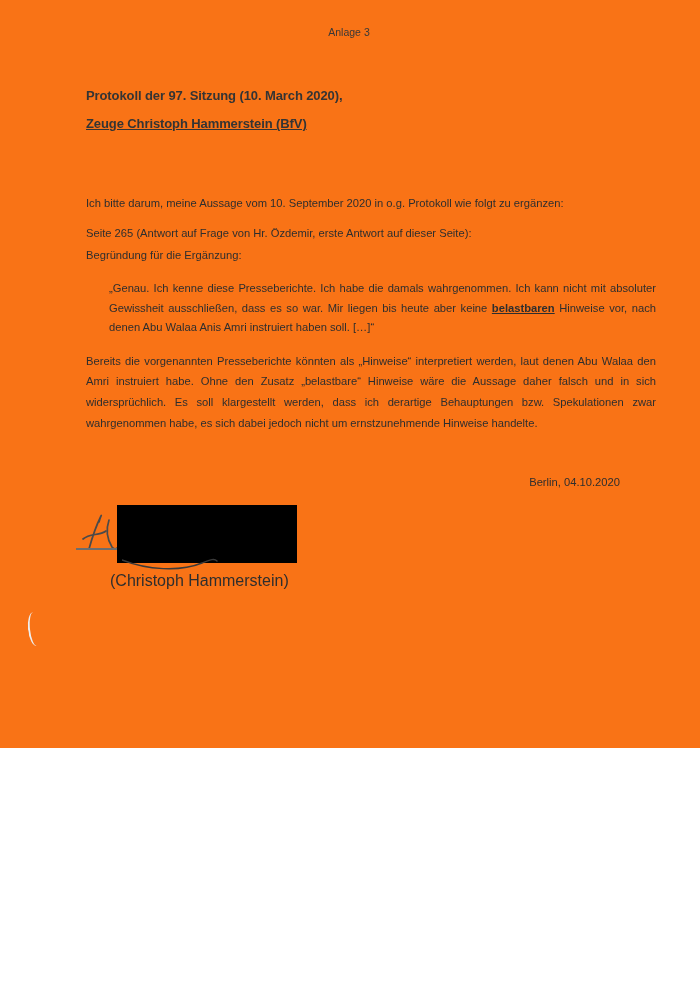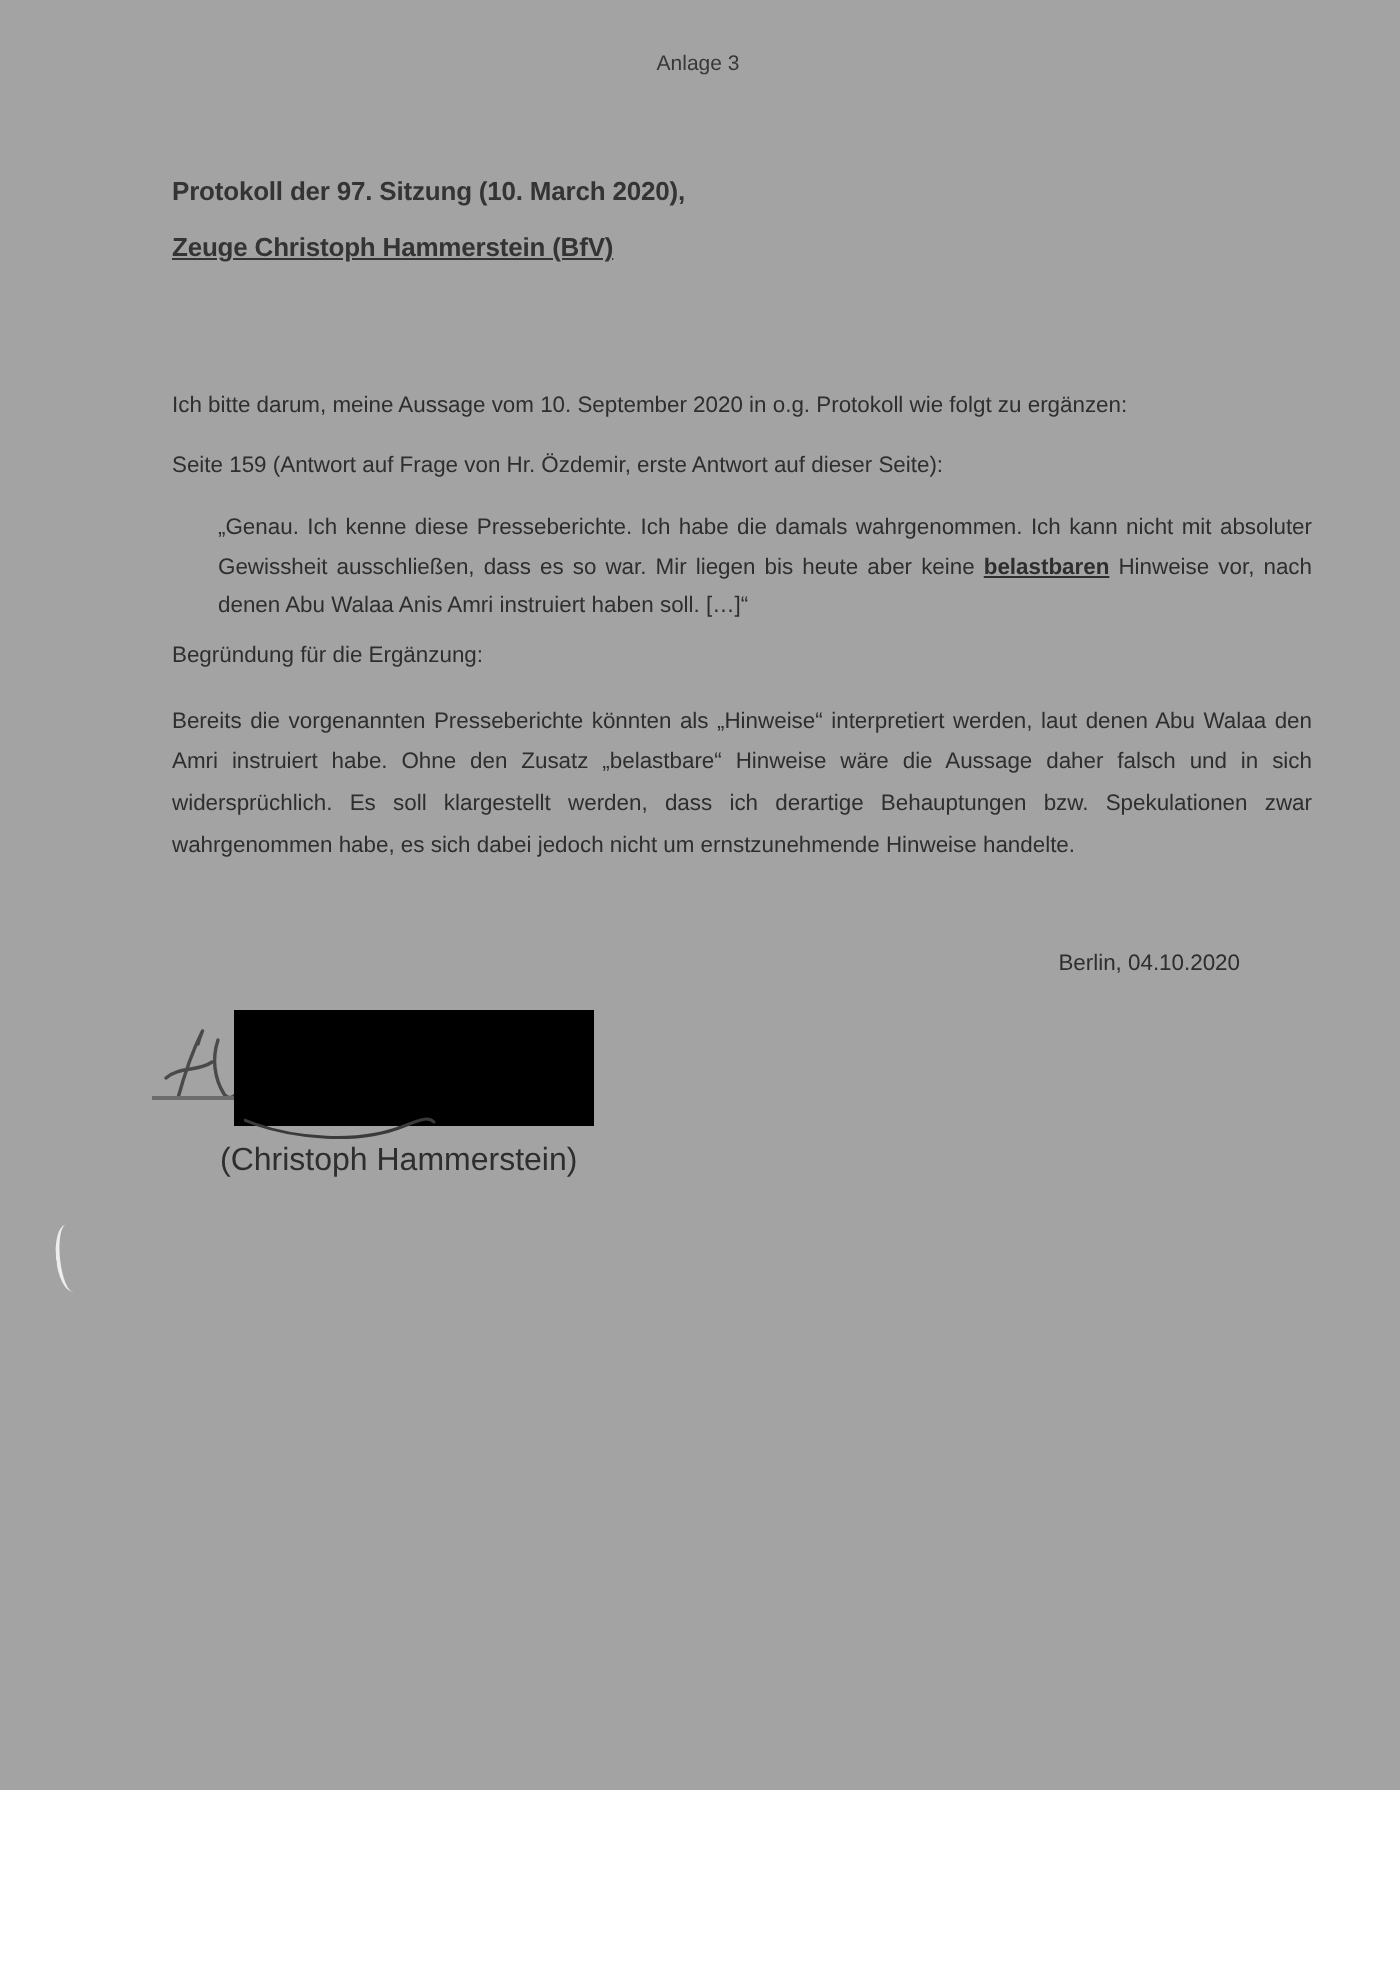--- a/index.html
+++ b/index.html
@@ -5,22 +5,22 @@
   * { margin: 0; padding: 0; box-sizing: border-box; }
   html, body { background: #ffffff; }
   body {
     width: 700px;
     height: 989px;
     font-family: "Liberation Sans", "DejaVu Sans", sans-serif;
   }
   .paper {
     position: relative;
     width: 700px;
-    height: 895px;
-    background: #a3a3a3;
+    height: 748px;
+    background: #f97316;
     color: #2d2d2d;
     padding: 26px 44px 0 86px;
     overflow: hidden;
   }
   .anlage {
     position: relative;
     left: -22px;
     text-align: center;
     font-size: 10.5px;
     color: #383838;
@@ -123,25 +123,25 @@
 
   <div class="anlage">Anlage 3</div>
 
   <div class="title-block">
     <p class="title-line">Protokoll der 97. Sitzung (10. March 2020),</p>
     <p class="title-line">Zeuge Christoph Hammerstein (BfV)</p>
   </div>
 
   <p class="body-text intro">Ich bitte darum, meine Aussage vom 10. September 2020 in o.g. Protokoll wie folgt zu ergänzen:</p>
 
-  <p class="body-text reference">Seite 159 (Antwort auf Frage von Hr. Özdemir, erste Antwort auf dieser Seite):</p>
+  <p class="body-text reference">Seite 265 (Antwort auf Frage von Hr. Özdemir, erste Antwort auf dieser Seite):</p>
+
+  <p class="body-text justification-heading">Begründung für die Ergänzung:</p>
 
   <p class="body-text quote"><span>„Genau. Ich kenne diese Presseberichte. Ich habe die damals wahrgenommen. Ich kann nicht mit absoluter Gewissheit ausschließen, dass es so war. Mir liegen bis heute aber keine </span><span class="emph">belastbaren</span><span> Hinweise vor, nach denen Abu Walaa Anis Amri instruiert haben soll. […]“</span></p>
-
-  <p class="body-text justification-heading">Begründung für die Ergänzung:</p>
 
   <p class="body-text justification-paragraph">Bereits die vorgenannten Presseberichte könnten als „Hinweise“ interpretiert werden, laut denen Abu Walaa den Amri instruiert habe. Ohne den Zusatz „belastbare“ Hinweise wäre die Aussage daher falsch und in sich widersprüchlich. Es soll klargestellt werden, dass ich derartige Behauptungen bzw. Spekulationen zwar wahrgenommen habe, es sich dabei jedoch nicht um ernstzunehmende Hinweise handelte.</p>
 
   <div class="place-date">Berlin, 04.10.2020</div>
 
   <svg class="sig-hand" viewBox="0 0 50 44">
     <g fill="none" stroke="#4a4a4a" stroke-width="1.7" stroke-linecap="round">
       <path d="M14 38 C17 27 22 13 26 5 C27 3 25 7 24 11"></path>
       <path d="M8 28 C15 22 24 25 31 20"></path>
       <path d="M34 9 C31 18 32 28 37 36 C39 39 42 38 44 35"></path>

